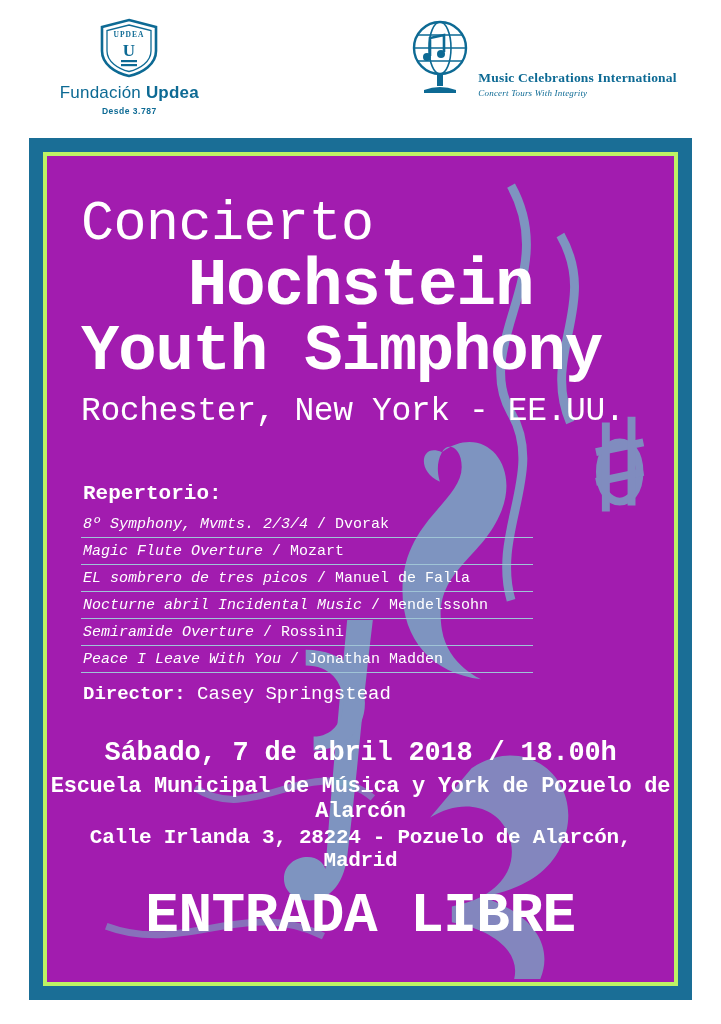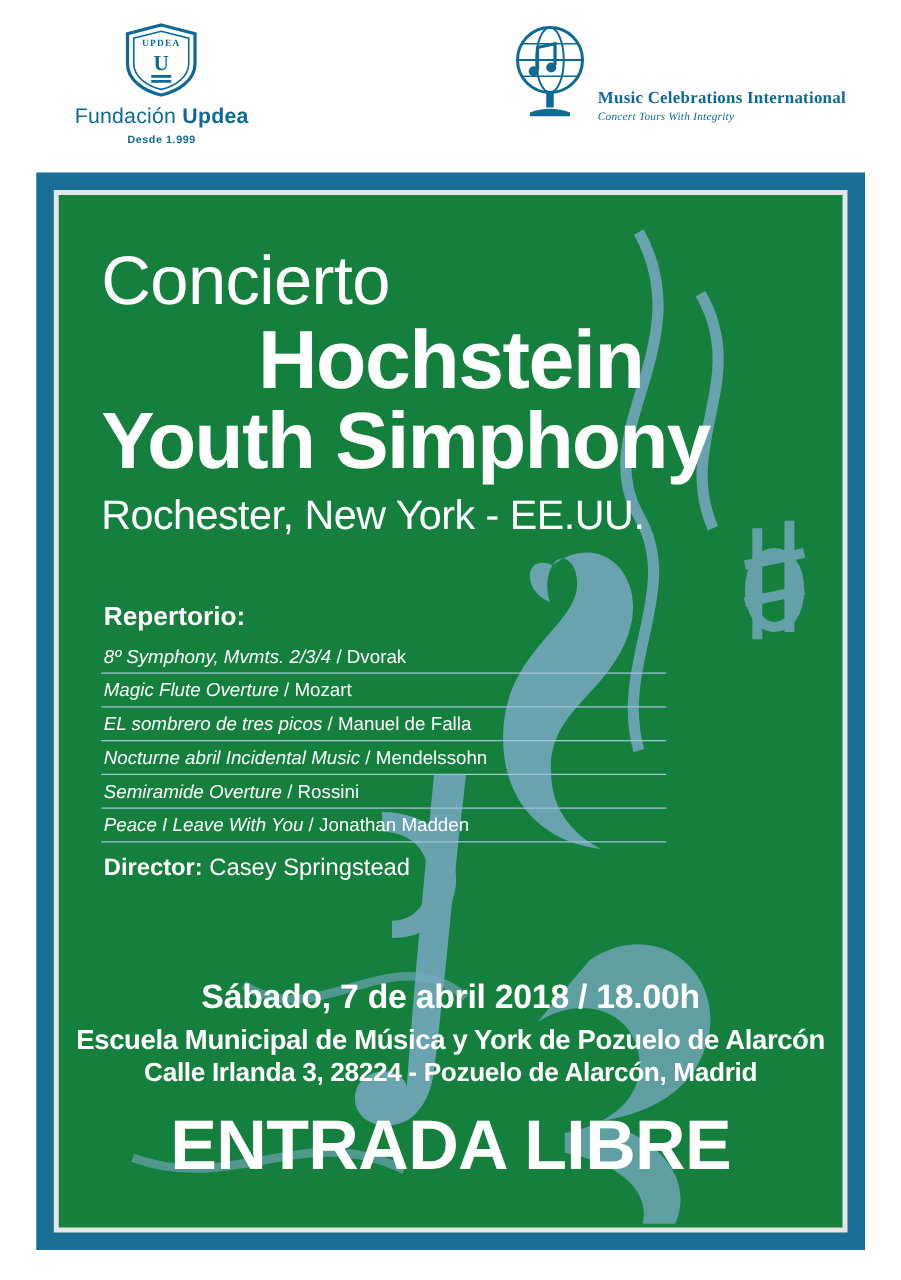--- a/index.html
+++ b/index.html
@@ -89,23 +89,24 @@
     left: 29px;
     width: 663px;
     height: 862px;
     background: #1a6e96;
     padding: 14px;
   }
   .frame-inner {
     position: relative;
     width: 100%;
     height: 100%;
-    border: 4px solid #e5e5e5;
-    background: #15803d;
+    border: 4px solid #bef264;
+    background: #a21caf;
     overflow: hidden;
+    font-family: Liberation Mono, monospace;
   }
   .bg-art {
     position: absolute;
     inset: 0;
     pointer-events: none;
     opacity: 1;
   }
 
   .content {
     position: relative;
@@ -216,21 +217,21 @@
           <path d="M33 7 L55 12.5 L55 33 C55 43.5 44 51 33 53.5 C22 51 11 43.5 11 33 L11 12.5 Z" fill="none" stroke="#0d6a94" stroke-width="1.3"></path>
           <text x="33" y="19" text-anchor="middle" font-family="Liberation Serif, serif" font-size="7.5" font-weight="bold" fill="#0d6a94" letter-spacing="1">UPDEA</text>
           <text x="33" y="38" text-anchor="middle" font-family="Liberation Serif, serif" font-size="17" font-weight="bold" fill="#0d6a94">U</text>
           <rect x="25" y="42" width="16" height="2.2" fill="#0d6a94"></rect>
           <rect x="25" y="46" width="16" height="2.2" fill="#0d6a94"></rect>
         </svg>
       </div>
       <div class="name">
         <span>Fundación </span><b>Updea</b>
       </div>
-      <div class="since">Desde 1.999</div>
+      <div class="since">Desde 3.787</div>
     </div>
 
     <div class="logo-mci">
       <div class="globe">
         <svg width="72" height="78" viewBox="0 0 72 78">
           <circle cx="36" cy="30" r="26" fill="none" stroke="#0d6a94" stroke-width="2.4"></circle>
           <ellipse cx="36" cy="30" rx="11" ry="26" fill="none" stroke="#0d6a94" stroke-width="1.6"></ellipse>
           <line x1="10" y1="30" x2="62" y2="30" stroke="#0d6a94" stroke-width="1.6"></line>
           <line x1="14" y1="17" x2="58" y2="17" stroke="#0d6a94" stroke-width="1.3"></line>
           <line x1="14" y1="43" x2="58" y2="43" stroke="#0d6a94" stroke-width="1.3"></line>

